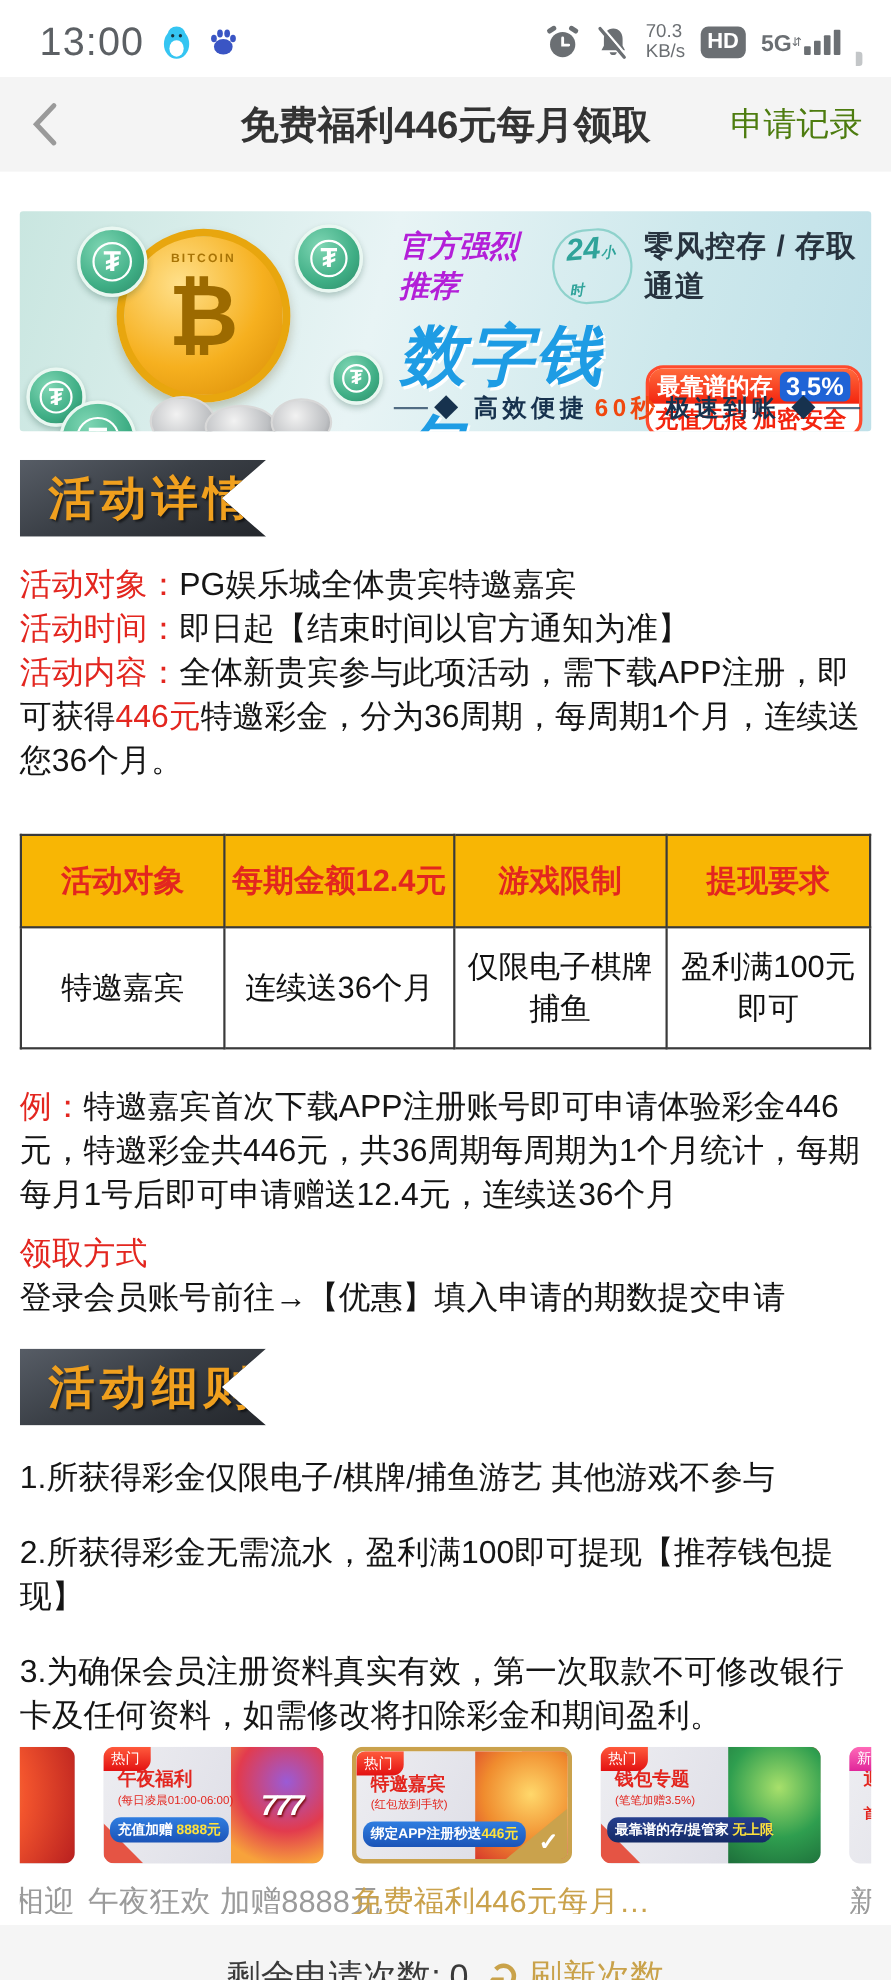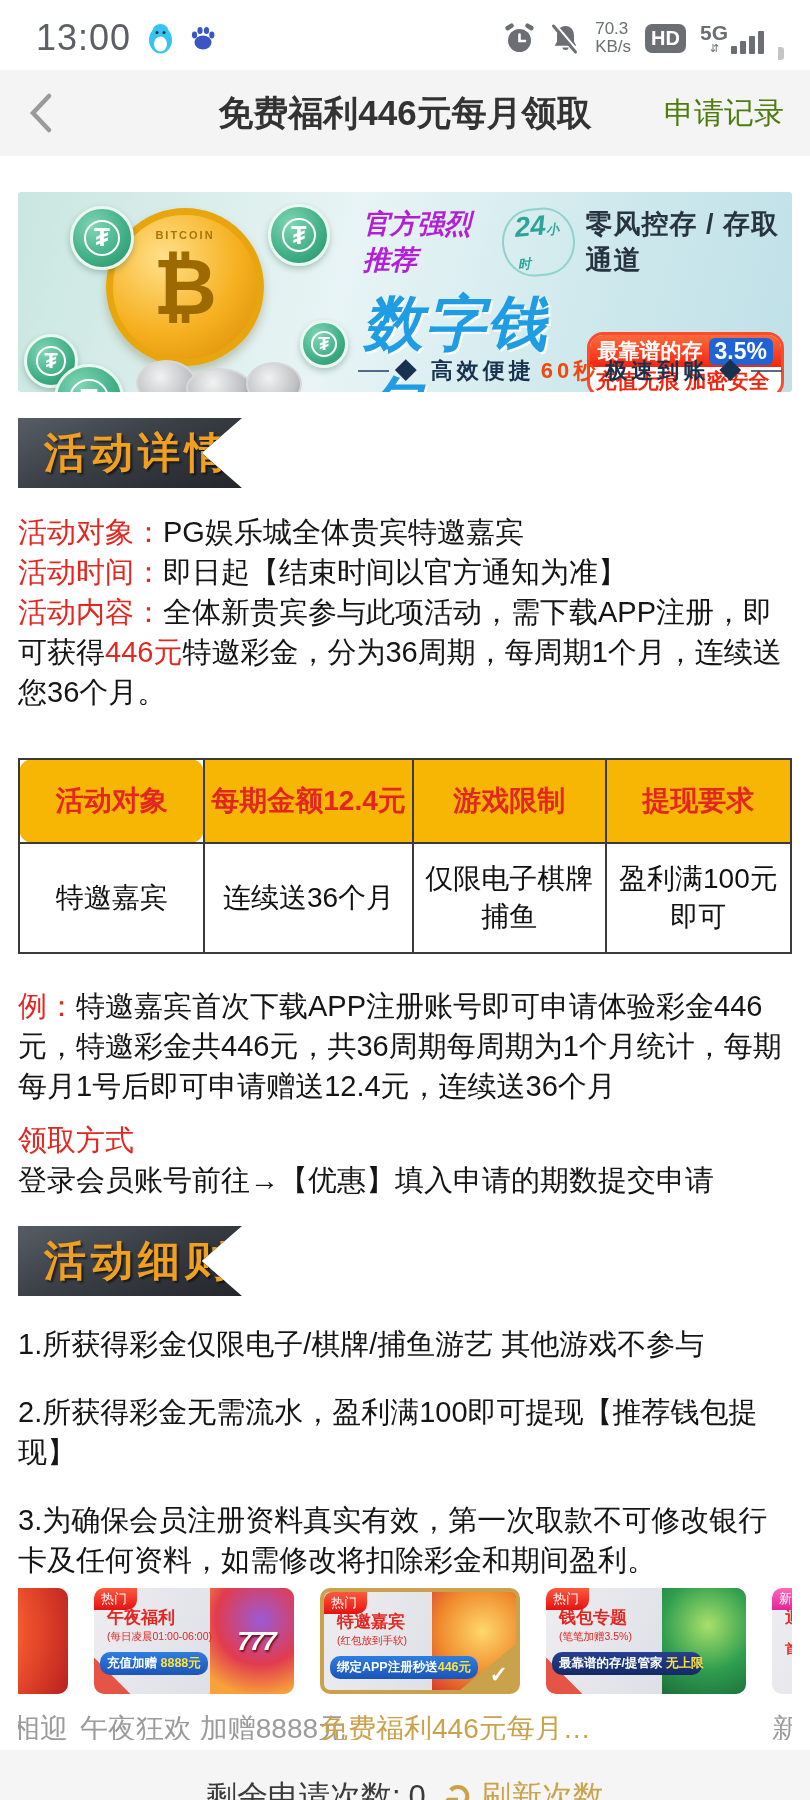--- a/index.html
+++ b/index.html
@@ -12,21 +12,21 @@
   
   .status-bar { height:70px; background:#fff; display:flex; align-items:center;
     justify-content:space-between; padding:6px 26px 0 36px; flex:none; }
   .sb-left { display:flex; align-items:center; gap:16px; }
   .sb-time { font-size:36px; color:#5c6064; letter-spacing:1px; }
   .sb-right { display:flex; align-items:center; gap:14px; color:#6b6f73; }
   .sb-speed { font-size:17px; line-height:18px; text-align:left; color:#6b6f73; }
   .hd-badge { background:#6b6f73; color:#fff; border-radius:7px; font-size:20px;
     font-weight:bold; padding:3px 6px; }
   .net { display:flex; align-items:flex-end; gap:3px; }
-  .net-5g { display:flex; flex-direction:column; align-items:center; line-height:1; }
+  .net-5g { display:flex; flex-direction:row; align-items:center; line-height:1; }
   .net-5g .g { font-size:21px; font-weight:bold; color:#6b6f73; }
   .net-5g .arrows { font-size:11px; color:#6b6f73; letter-spacing:-1px; }
   .bars { display:flex; align-items:flex-end; gap:3px; }
   .bars i { display:block; width:6px; background:#6b6f73; border-radius:1px; }
   .battery-wrap { position:relative; margin-right:6px; }
   .battery { position:relative; width:58px; height:31px; border-radius:8px;
     background:#c3c6c8; overflow:hidden; }
   .bat-fill { position:absolute; left:0; top:0; bottom:0; width:72%; background:#67696c; }
   .bat-num { position:absolute; inset:0; display:flex; align-items:center; justify-content:center;
     color:#fff; font-size:22px; font-weight:bold; }
@@ -88,21 +88,21 @@
   
   .paras { margin-top:24px; }
   .para { font-size:29px; line-height:40px; color:#151515; }
   .lbl, .hl { color:#e3261f; }
   
   .info-table { width:100%; border-collapse:collapse; margin-top:46px; font-size:28px; }
   .info-table th { background:#f8b604; color:#e3261f; font-weight:bold;
     border:2px solid #3a3a3a; padding:22px 4px; }
   .info-table td { border:2px solid #3a3a3a; padding:16px 6px; text-align:center;
     color:#111; line-height:38px; }
-  .c1{width:24%;border-radius:14px;} .c2{width:27%;} .c3{width:25%;} .c4{width:24%;}
+  .c1{width:24%;} .c2{width:27%;} .c3{width:25%;} .c4{width:24%;}
   .example { margin-top:32px; }
   .claim-title { margin-top:14px; font-size:29px; line-height:40px; color:#e3261f; }
   .claim-text { font-size:29px; line-height:40px; color:#151515; }
   .rule { margin-top:28px; }
   
   .carousel { margin-top:8px; overflow:hidden; height:152px; }
   .car-track { display:flex; gap:26px; margin-left:-150px; }
   .car-item { width:200px; flex:none; position:relative; cursor:pointer; }
   .car-card { position:relative; width:200px; height:106px; border-radius:10px; overflow:hidden;
     background:linear-gradient(115deg,#ededf1 0%,#e0e0e8 60%,#d6d6de 100%); }

